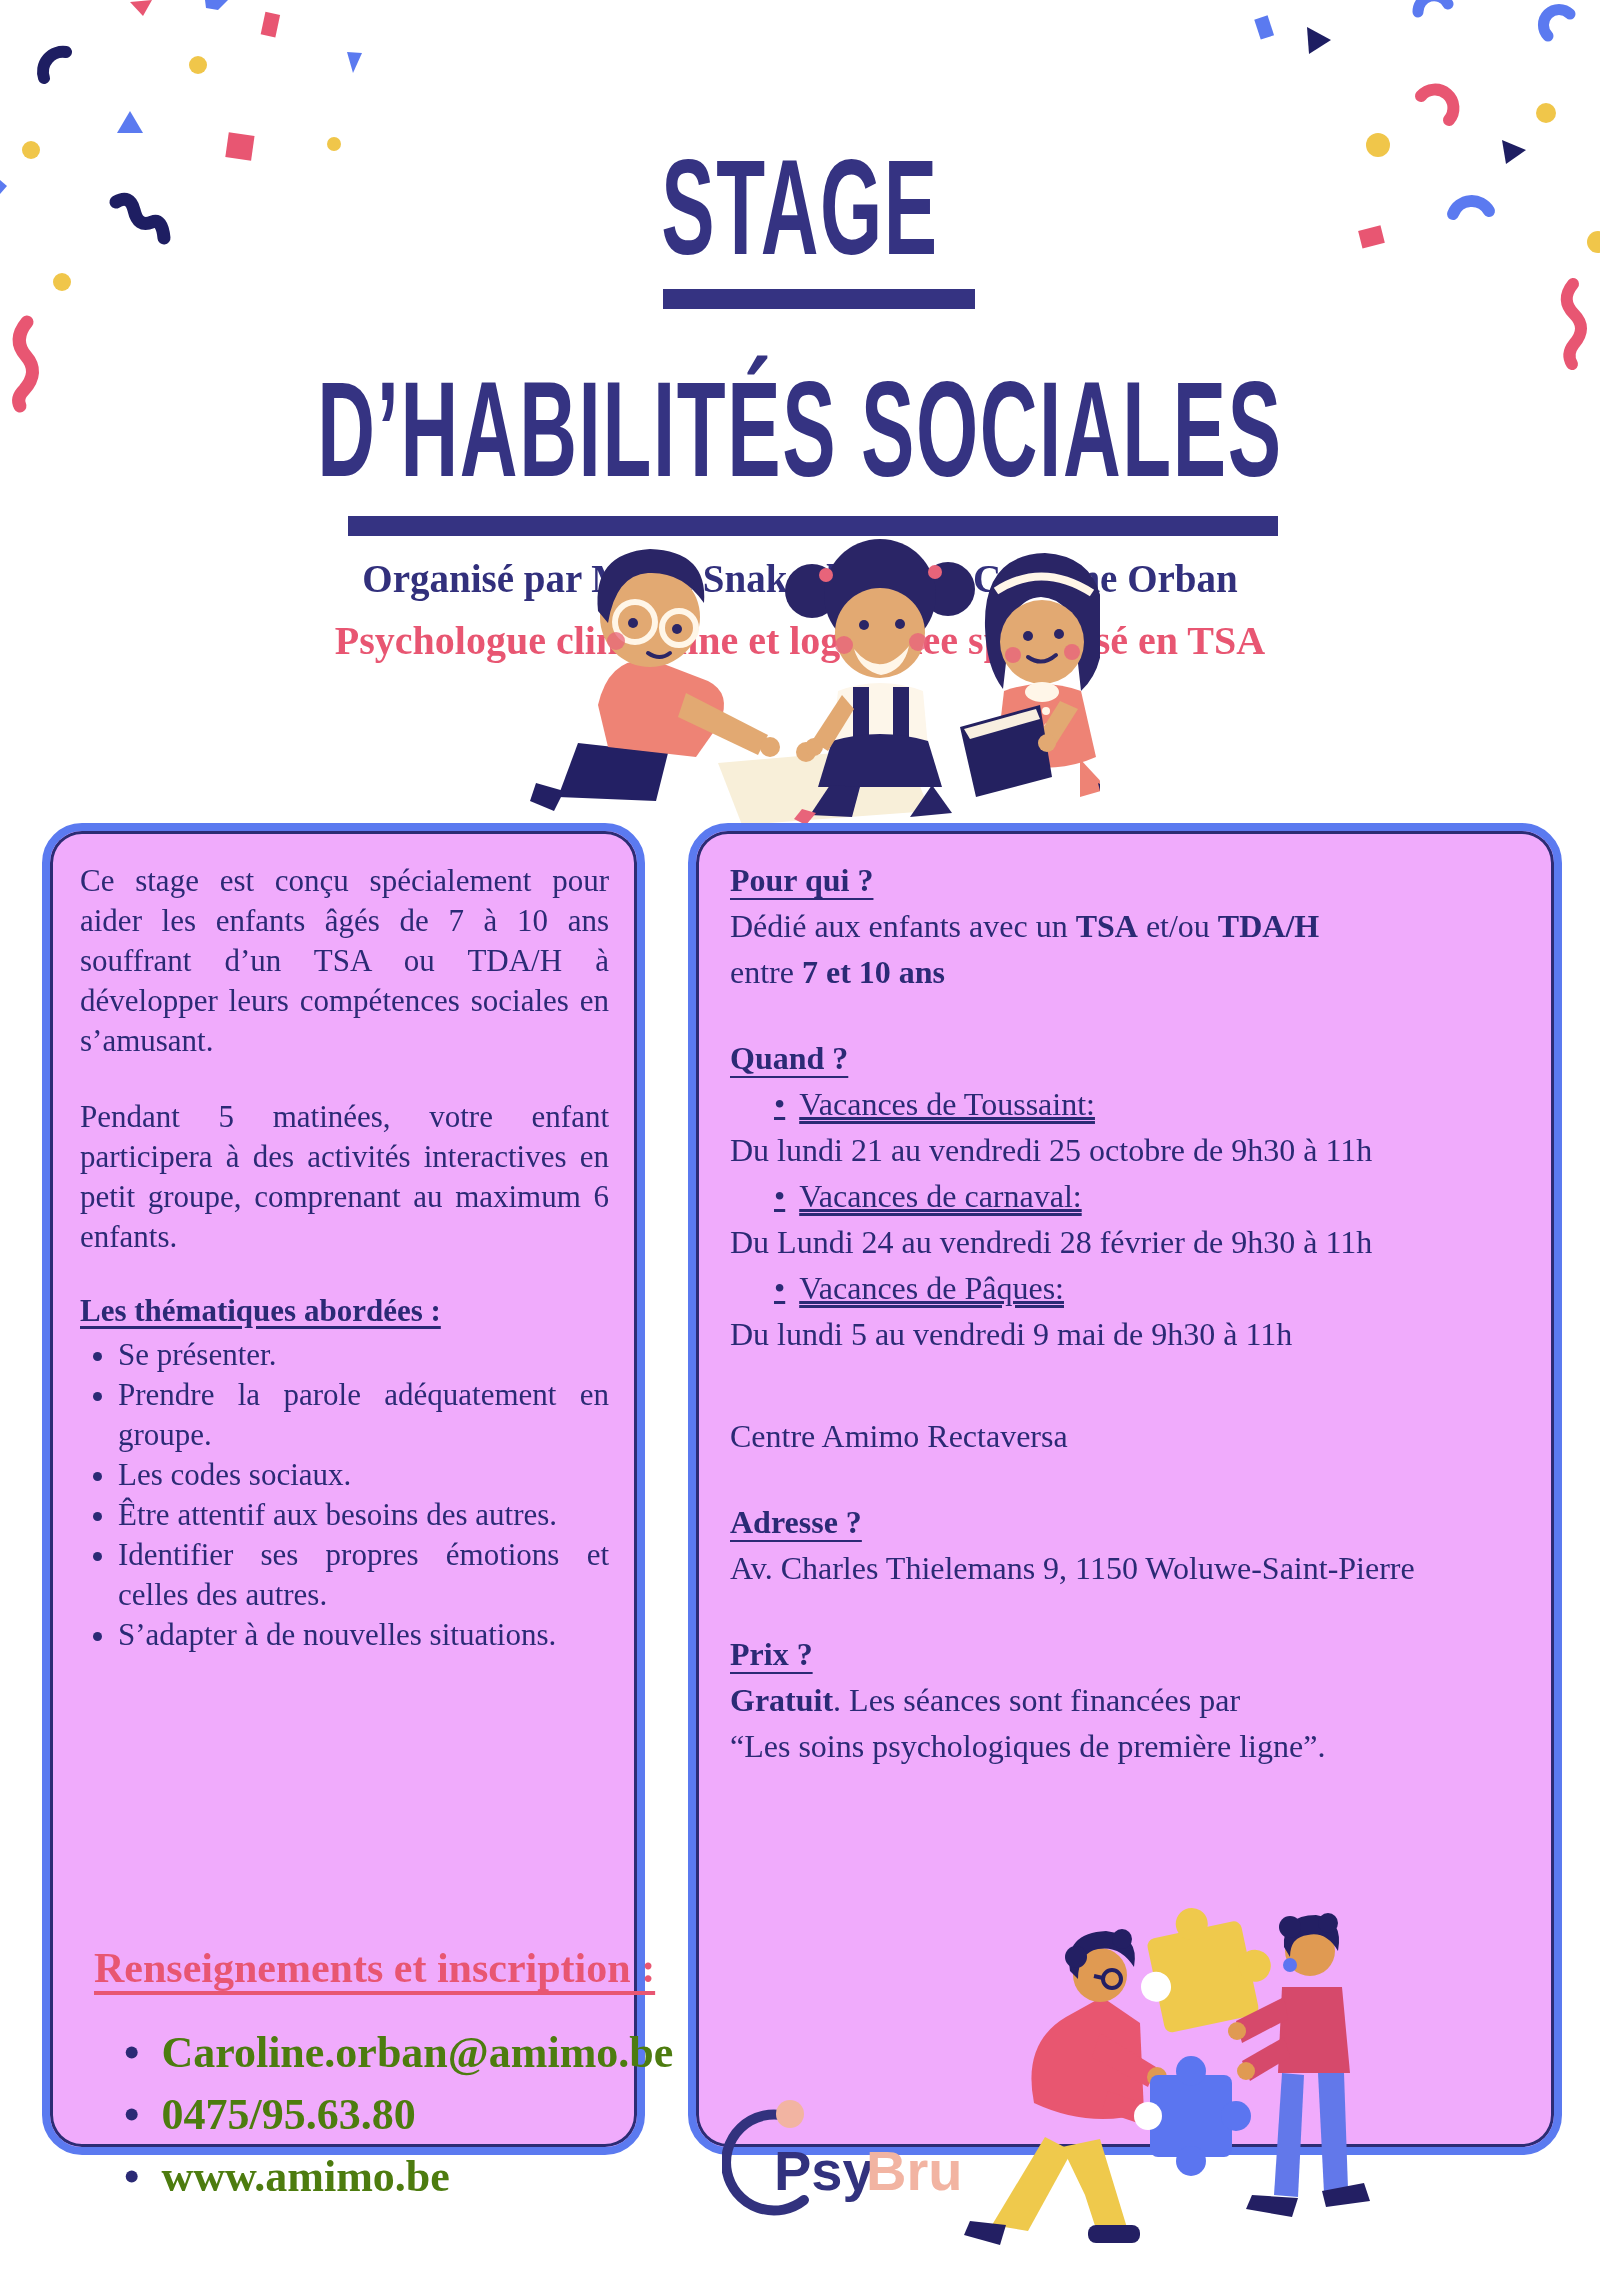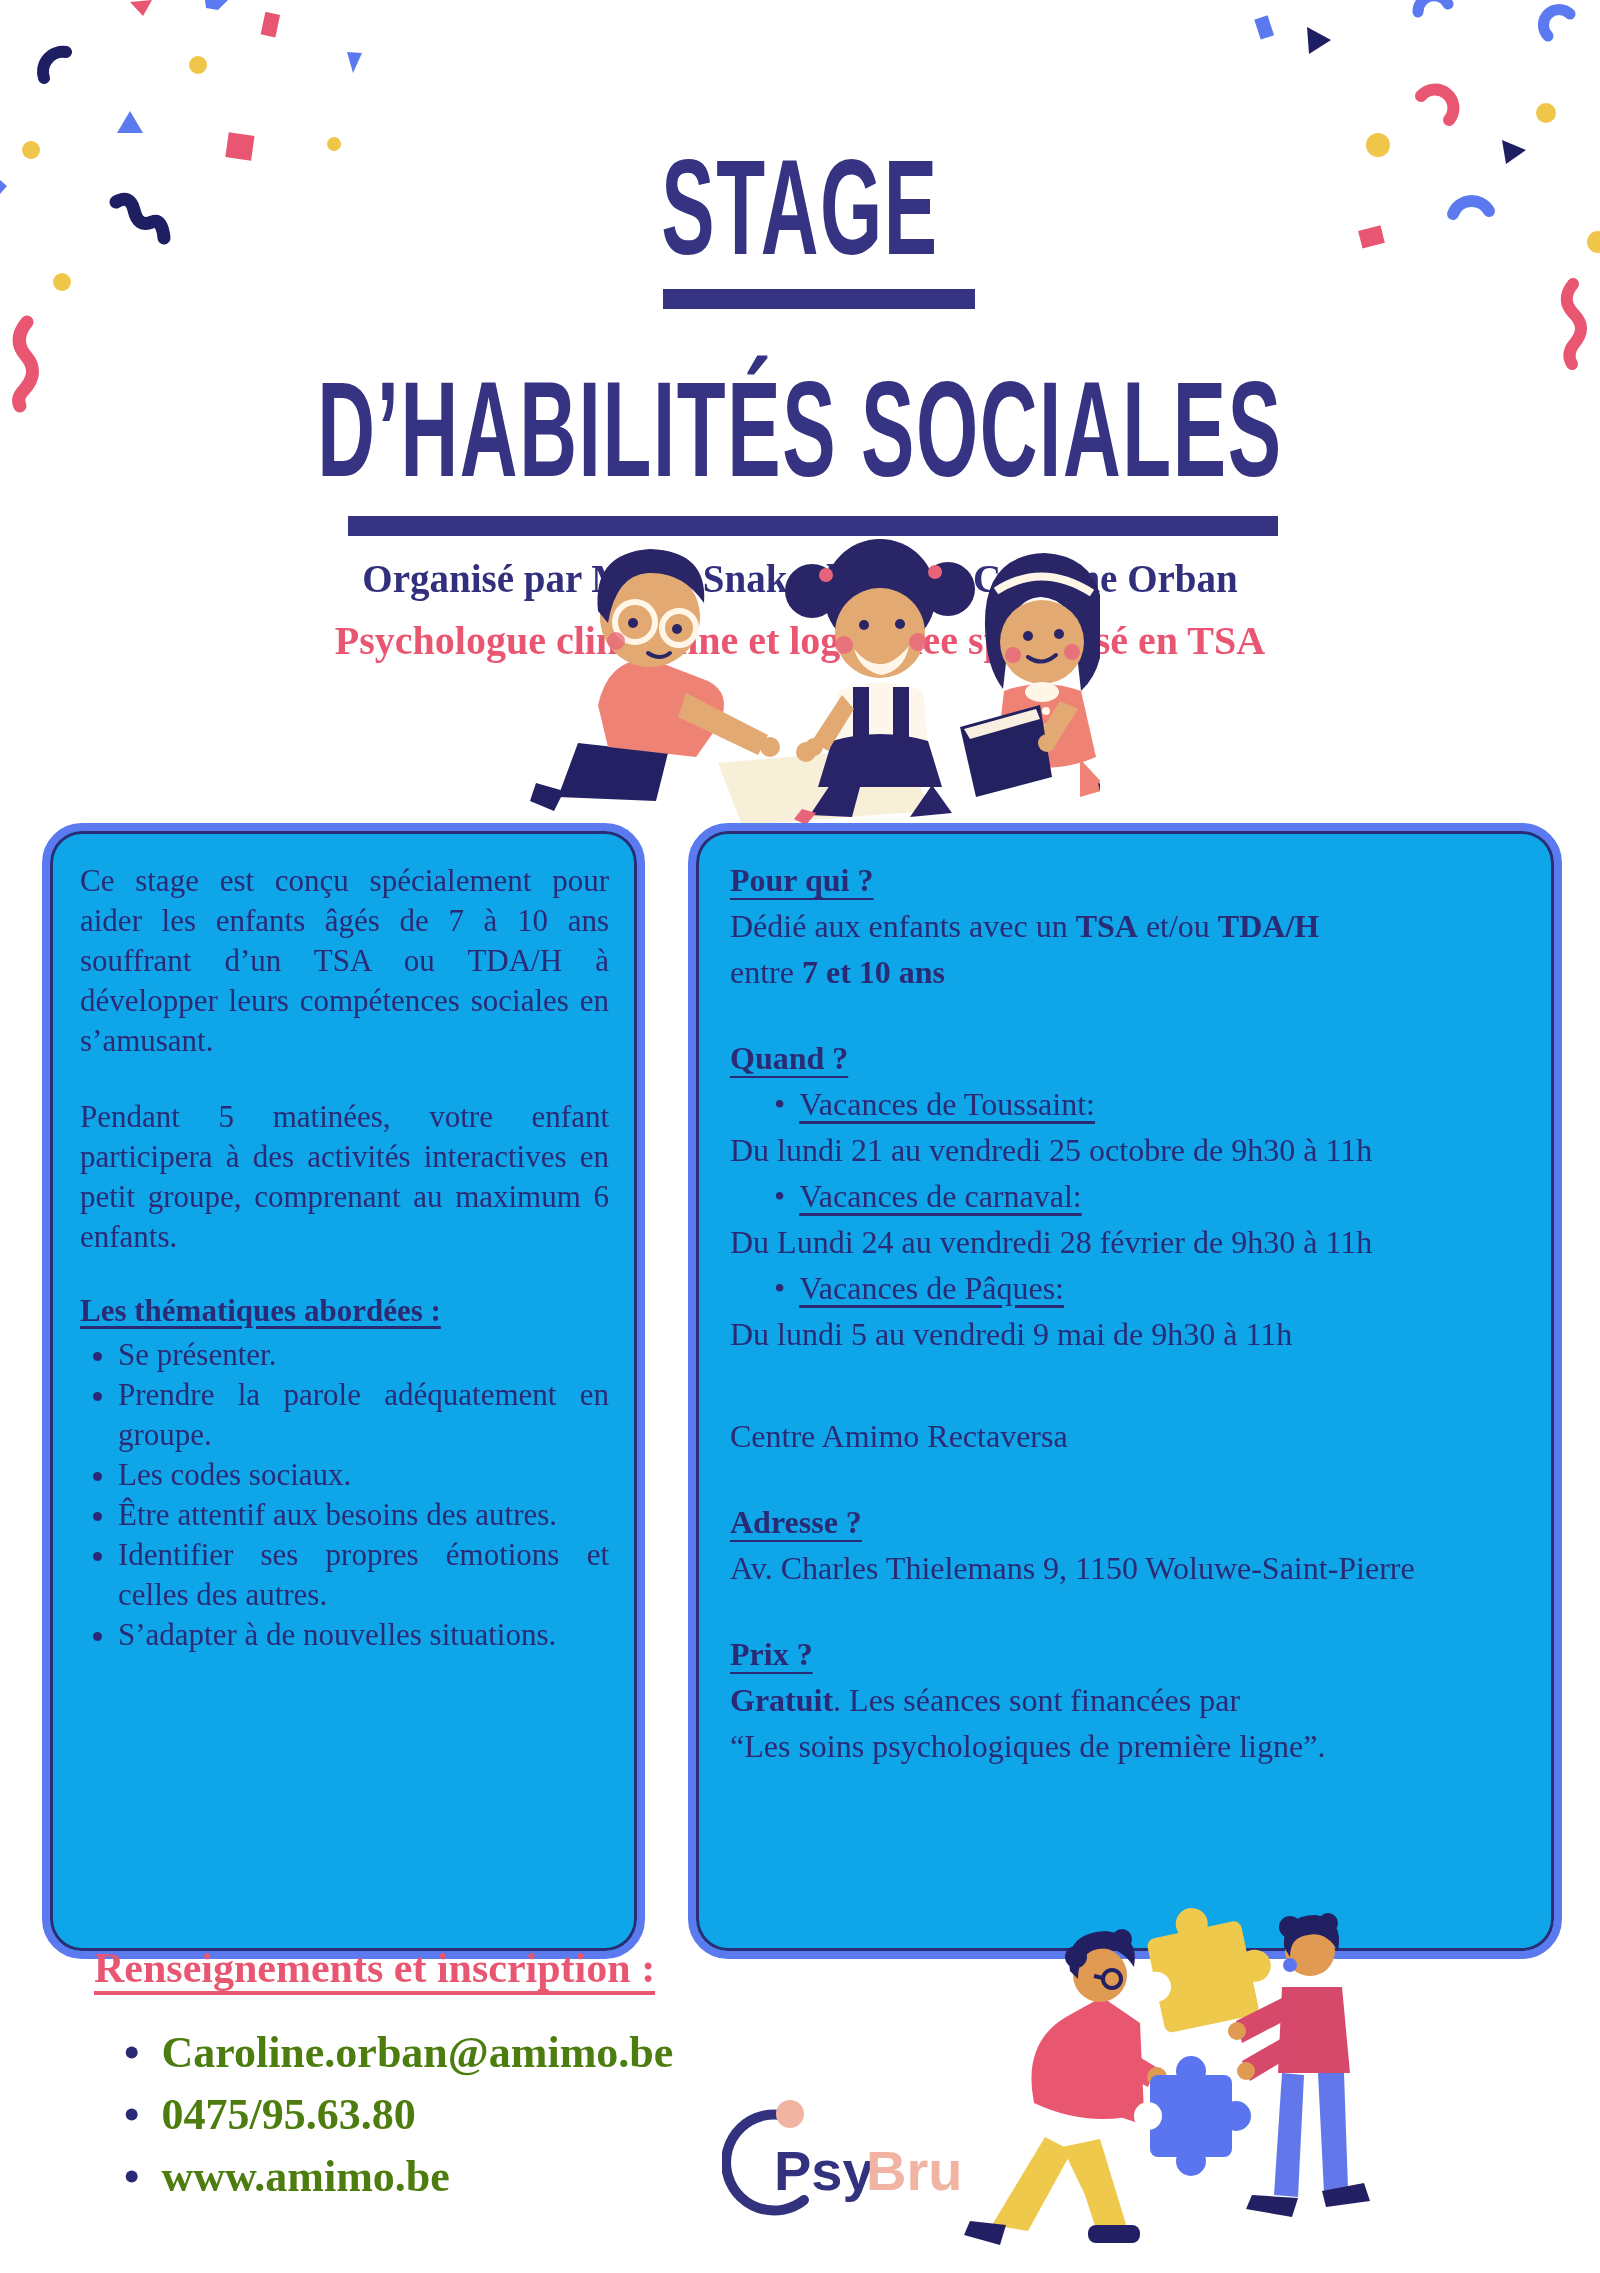--- a/index.html
+++ b/index.html
@@ -15,36 +15,36 @@
   #title1{top:130px;}
   #title2{top:352px;}
   .title-underline{position:absolute;height:20px;background:#353382;}
   #underline1{left:663px;top:289px;width:312px;}
   #underline2{left:348px;top:516px;width:930px;}
   .subtitle{position:absolute;left:0;width:1600px;text-align:center;font-weight:bold;}
   #subtitle1{top:556px;font-size:39px;color:#32307c;}
   #subtitle2{top:617px;font-size:40px;color:#e85672;}
 
   
-  .box{position:absolute;top:823px;height:1136px;box-sizing:border-box;background:#0ea5e9;
+  .box{position:absolute;top:823px;height:1332px;box-sizing:border-box;background:#f0abfc;
        border:8px solid #5b7af0;border-radius:40px;box-shadow:inset 0 0 0 3px #2c2c74;}
   .box-left{left:42px;width:603px;padding:30px 28px 0 30px;}
   .box-right{left:688px;width:874px;padding:26px 36px 0 34px;}
   .box-left p{margin:0 0 36px 0;color:#2b2a75;font-size:31px;line-height:40px;
       text-align:justify;}
   .themes-heading{color:#2b2a75;font-size:31px;font-weight:bold;text-decoration:underline;
       text-underline-offset:5px;margin:0 0 6px 0;}
   .themes-list{margin:0;padding:0 0 0 38px;color:#2b2a75;font-size:31px;line-height:40px;}
   .themes-list li{text-align:justify;}
 
   .sec{margin-bottom:40px;}
   .sec-heading{color:#e85672;font-size:33px;font-weight:bold;text-decoration:underline;
       text-underline-offset:7px;text-decoration-thickness:2px;margin:0 0 8px 0;}
   .sec p{margin:0;color:#2b2a75;font-size:32px;line-height:46px;}
-  .q-bullet{margin:0 0 0 44px;color:#2b2a75;font-size:32px;line-height:46px;}
+  .q-bullet{margin:0 0 0 44px;color:#2b2a75;font-size:32px;line-height:46px;text-decoration:underline;}
   .q-bullet .dot{margin-right:14px;}
   .q-bullet .u{text-decoration:underline;text-underline-offset:6px;}
   .q-detail{margin:0;color:#2b2a75;font-size:32px;line-height:46px;}
   .sec-quand{margin-bottom:56px;}
 
   
   .contact{position:absolute;left:94px;top:1944px;width:720px;}
   .contact-heading{color:#e85672;font-size:42px;font-weight:bold;text-decoration:underline;
       text-underline-offset:9px;text-decoration-thickness:4px;margin:0 0 30px 0;}
   .contact-list{list-style:none;margin:0;padding:0 0 0 30px;}

